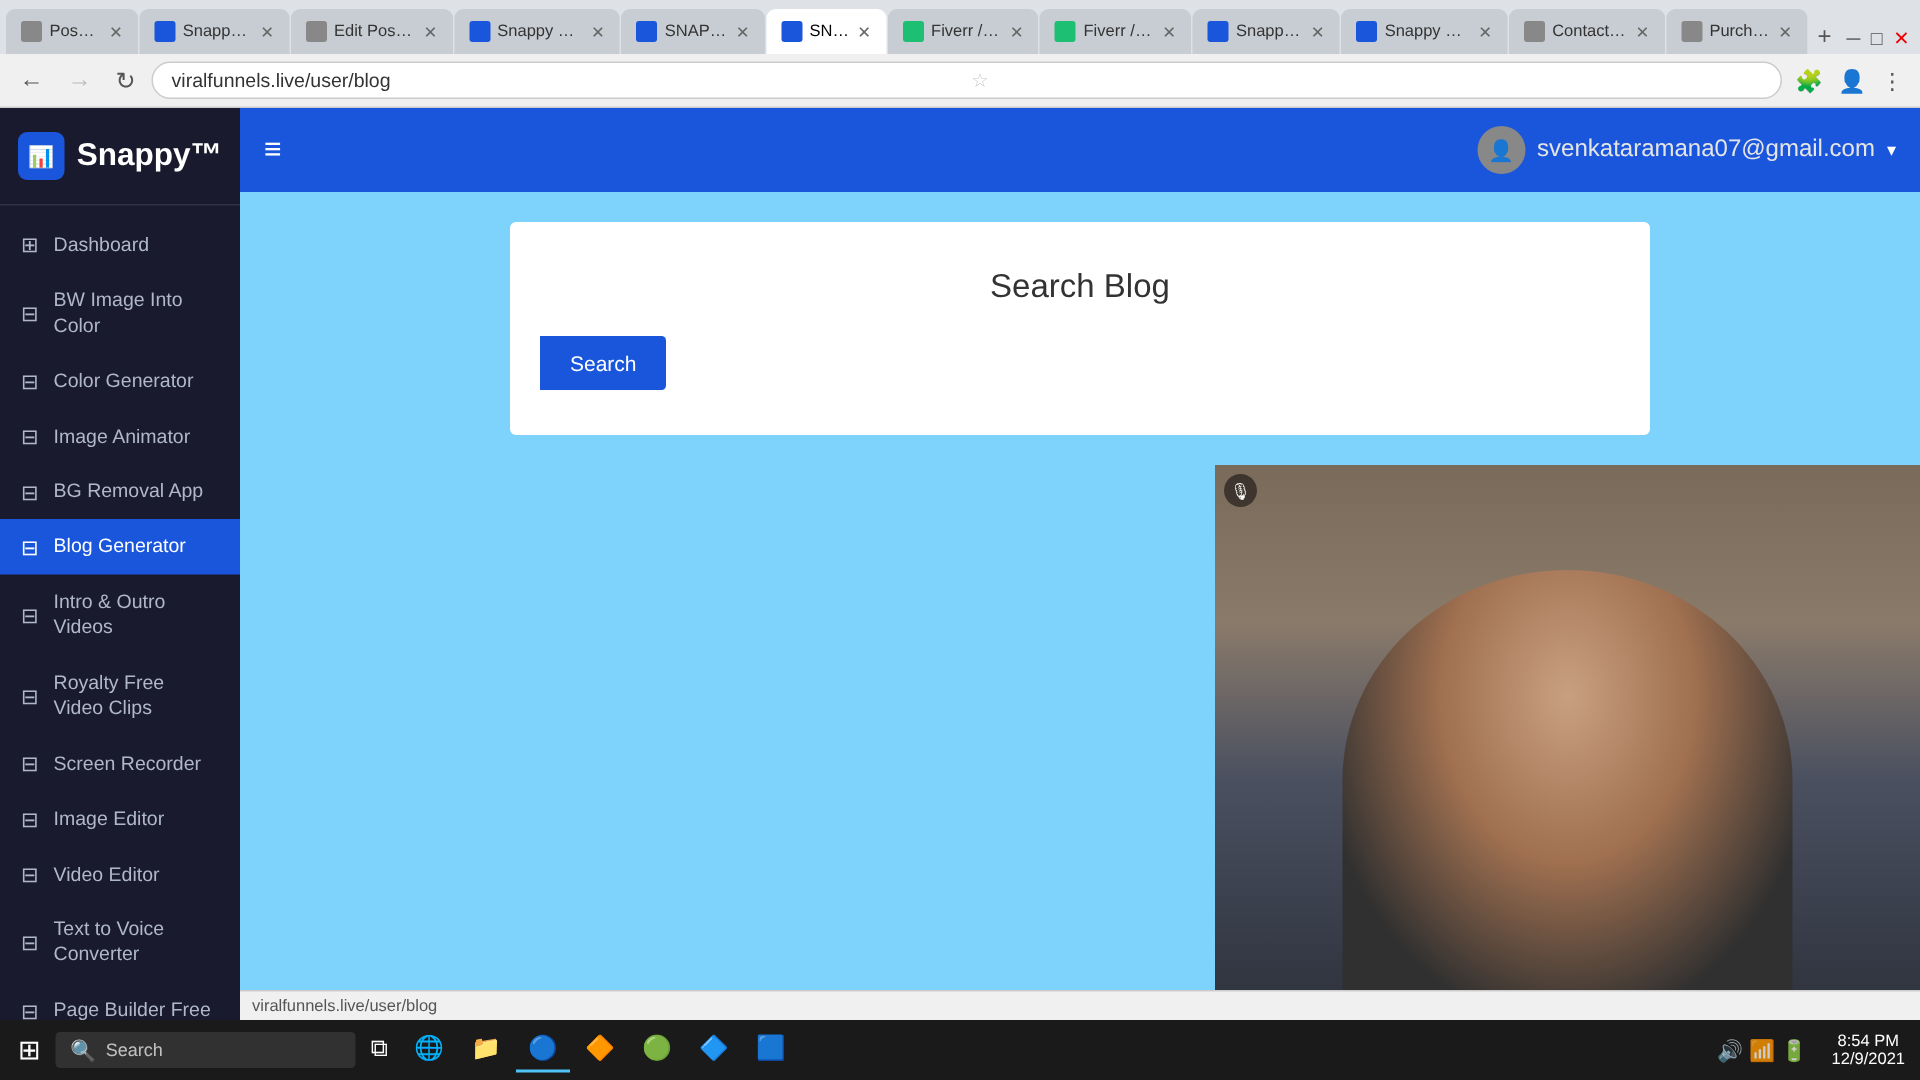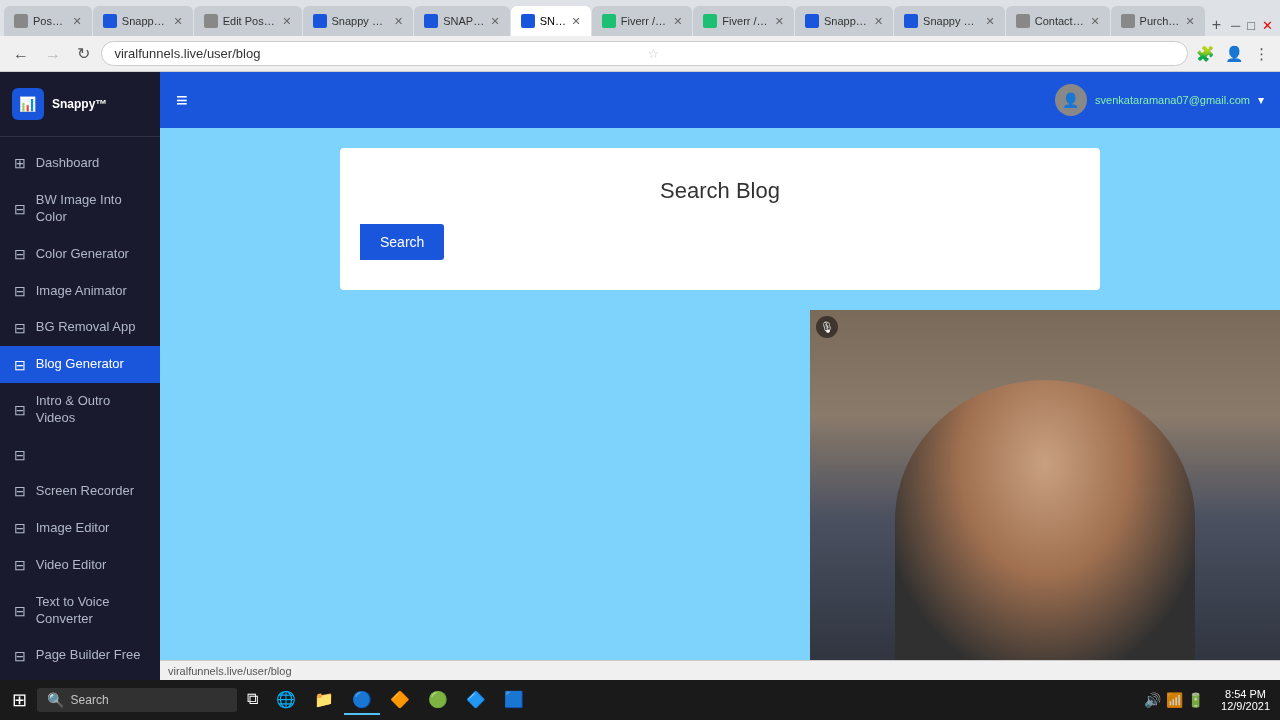--- a/index.html
+++ b/index.html
@@ -26,34 +26,34 @@
     .nav-icons { display: flex; align-items: center; gap: 4px; }
     .nav-icon-btn { background: none; border: none; cursor: pointer; font-size: 15px; color: #555; padding: 3px; }
 
     
     .app-container { display: flex; flex: 1; overflow: hidden; }
 
     
     .sidebar { width: 160px; background: #1a1a2e; color: #ccc; display: flex; flex-direction: column; flex-shrink: 0; overflow-y: auto; }
     .sidebar-logo { display: flex; align-items: center; gap: 8px; padding: 16px 12px; background: #1a1a2e; border-bottom: 1px solid rgba(255,255,255,0.1); }
     .logo-icon { width: 32px; height: 32px; background: #1a56db; border-radius: 6px; display: flex; align-items: center; justify-content: center; color: white; font-size: 14px; font-weight: bold; }
-    .logo-text { color: white; font-size: 12px; font-weight: bold; }
+    .logo-text { color: white; font-size: 21px; font-weight: bold; }
     .sidebar-nav { flex: 1; padding: 8px 0; }
     .sidebar-item { display: flex; align-items: center; gap: 10px; padding: 10px 14px; cursor: pointer; color: #b0b8c8; font-size: 13px; transition: background 0.2s; }
     .sidebar-item.active { background: #1a56db; color: #fff; }
     .sidebar-item-icon { font-size: 14px; flex-shrink: 0; }
     .sidebar-item-label { line-height: 1.3; }
 
     
     .main-area { flex: 1; display: flex; flex-direction: column; overflow: hidden; }
     .top-bar { background: #1a56db; display: flex; align-items: center; justify-content: space-between; padding: 0 16px; height: 56px; flex-shrink: 0; }
     .hamburger { color: white; font-size: 20px; cursor: pointer; background: none; border: none; }
     .user-area { display: flex; align-items: center; gap: 8px; color: white; cursor: pointer; }
     .user-avatar { width: 32px; height: 32px; border-radius: 50%; background: #888; display: flex; align-items: center; justify-content: center; color: white; font-size: 14px; overflow: hidden; }
-    .user-email { font-size: 11px; color: #86efac; }
+    .user-email { font-size: 16px; color: #e5e5e5; }
     .dropdown-arrow { color: white; font-size: 12px; }
 
     
     .content-area { flex: 1; background: #7dd3fc; padding: 20px; overflow-y: auto; position: relative; }
 
     .search-blog-card { background: white; border-radius: 4px; padding: 30px 20px; max-width: 760px; margin: 0 auto; }
     .search-blog-title { text-align: center; font-size: 22px; color: #333; margin-bottom: 20px; font-weight: normal; }
     .search-row { display: flex; gap: 0; }
     .search-input { flex: 1; padding: 10px 14px; border: 1px solid #ccc; border-right: none; border-radius: 3px 0 0 3px; font-size: 14px; color: #999; outline: none; }
     .search-btn { padding: 10px 20px; background: #1a56db; color: white; border: none; border-radius: 0 3px 3px 0; font-size: 14px; cursor: pointer; }
@@ -211,20 +211,21 @@
         <div class="sidebar-item active">
           <span class="sidebar-item-icon">⊟</span>
           <span class="sidebar-item-label">Blog Generator</span>
         </div>
         <div class="sidebar-item">
           <span class="sidebar-item-icon">⊟</span>
           <span class="sidebar-item-label">Intro &amp; Outro Videos</span>
         </div>
         <div class="sidebar-item">
           <span class="sidebar-item-icon">⊟</span>
+          <span class="sidebar-item-label">Royalty Free Video Clips</span>
         </div>
         <div class="sidebar-item">
           <span class="sidebar-item-icon">⊟</span>
           <span class="sidebar-item-label">Screen Recorder</span>
         </div>
         <div class="sidebar-item">
           <span class="sidebar-item-icon">⊟</span>
           <span class="sidebar-item-label">Image Editor</span>
         </div>
         <div class="sidebar-item">

